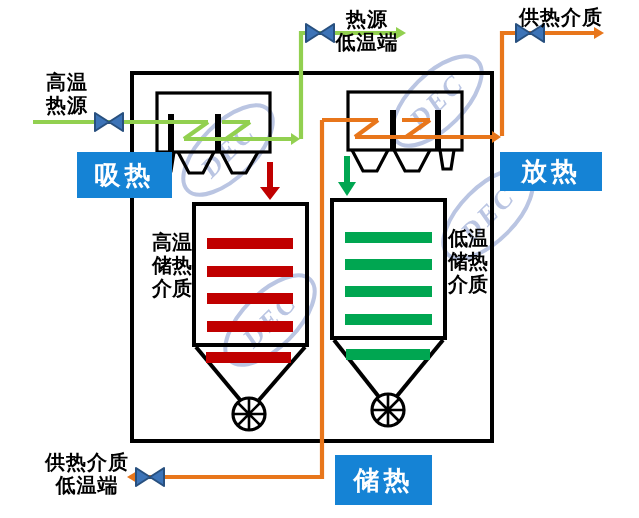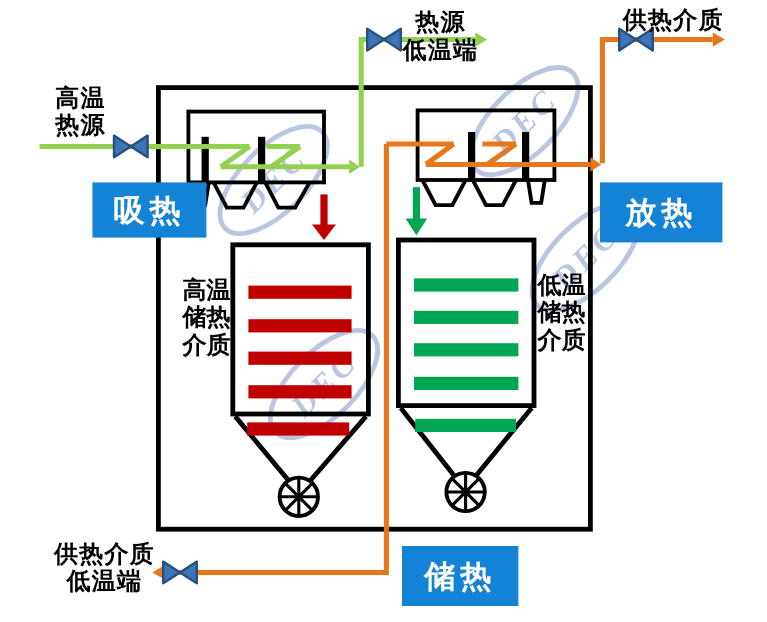--- a/index.html
+++ b/index.html
@@ -165,17 +165,17 @@
   <div class="lbl" style="left:148px;top:231px;width:48px;letter-spacing:0;">高温
 储热
 介质</div>
 
   <div class="lbl" style="left:444px;top:227px;width:48px;letter-spacing:0;text-align:center;">低温
 储热
 介质</div>
 
   <div class="bluebox" style="left:35px;top:152px;width:95px;height:46px;margin-left:42px;">吸热</div>
 
-  <div class="bluebox" style="left:500px;top:152px;width:102px;height:50px;">放热</div>
+  <div class="bluebox" style="left:500px;top:152px;width:102px;height:39px;">放热</div>
 
   <div class="bluebox" style="left:335px;top:455px;width:97px;height:50px;">储热</div>
 
 </div>
 
 </body></html>

